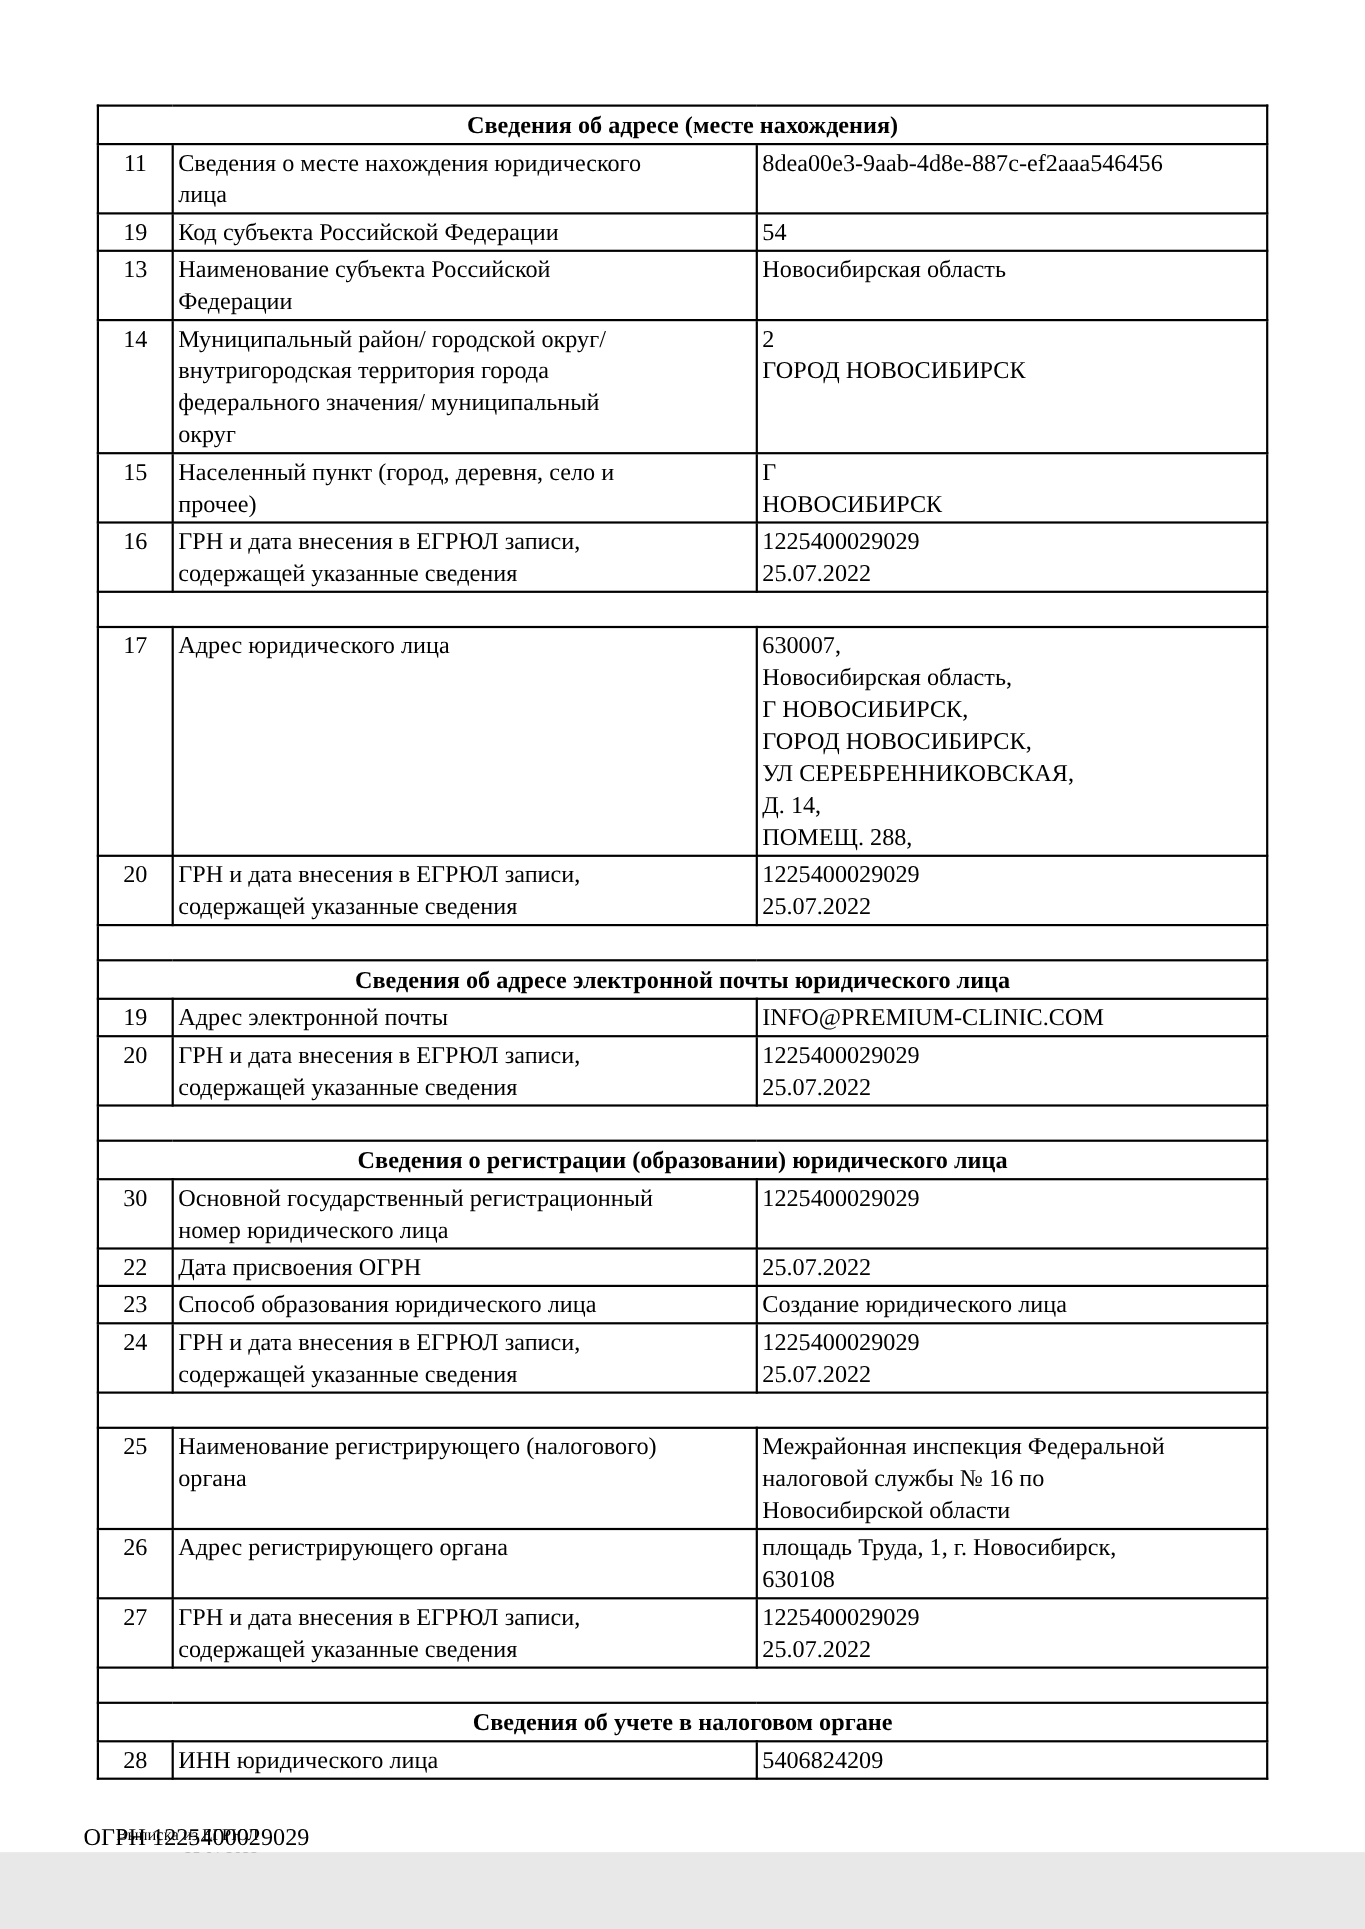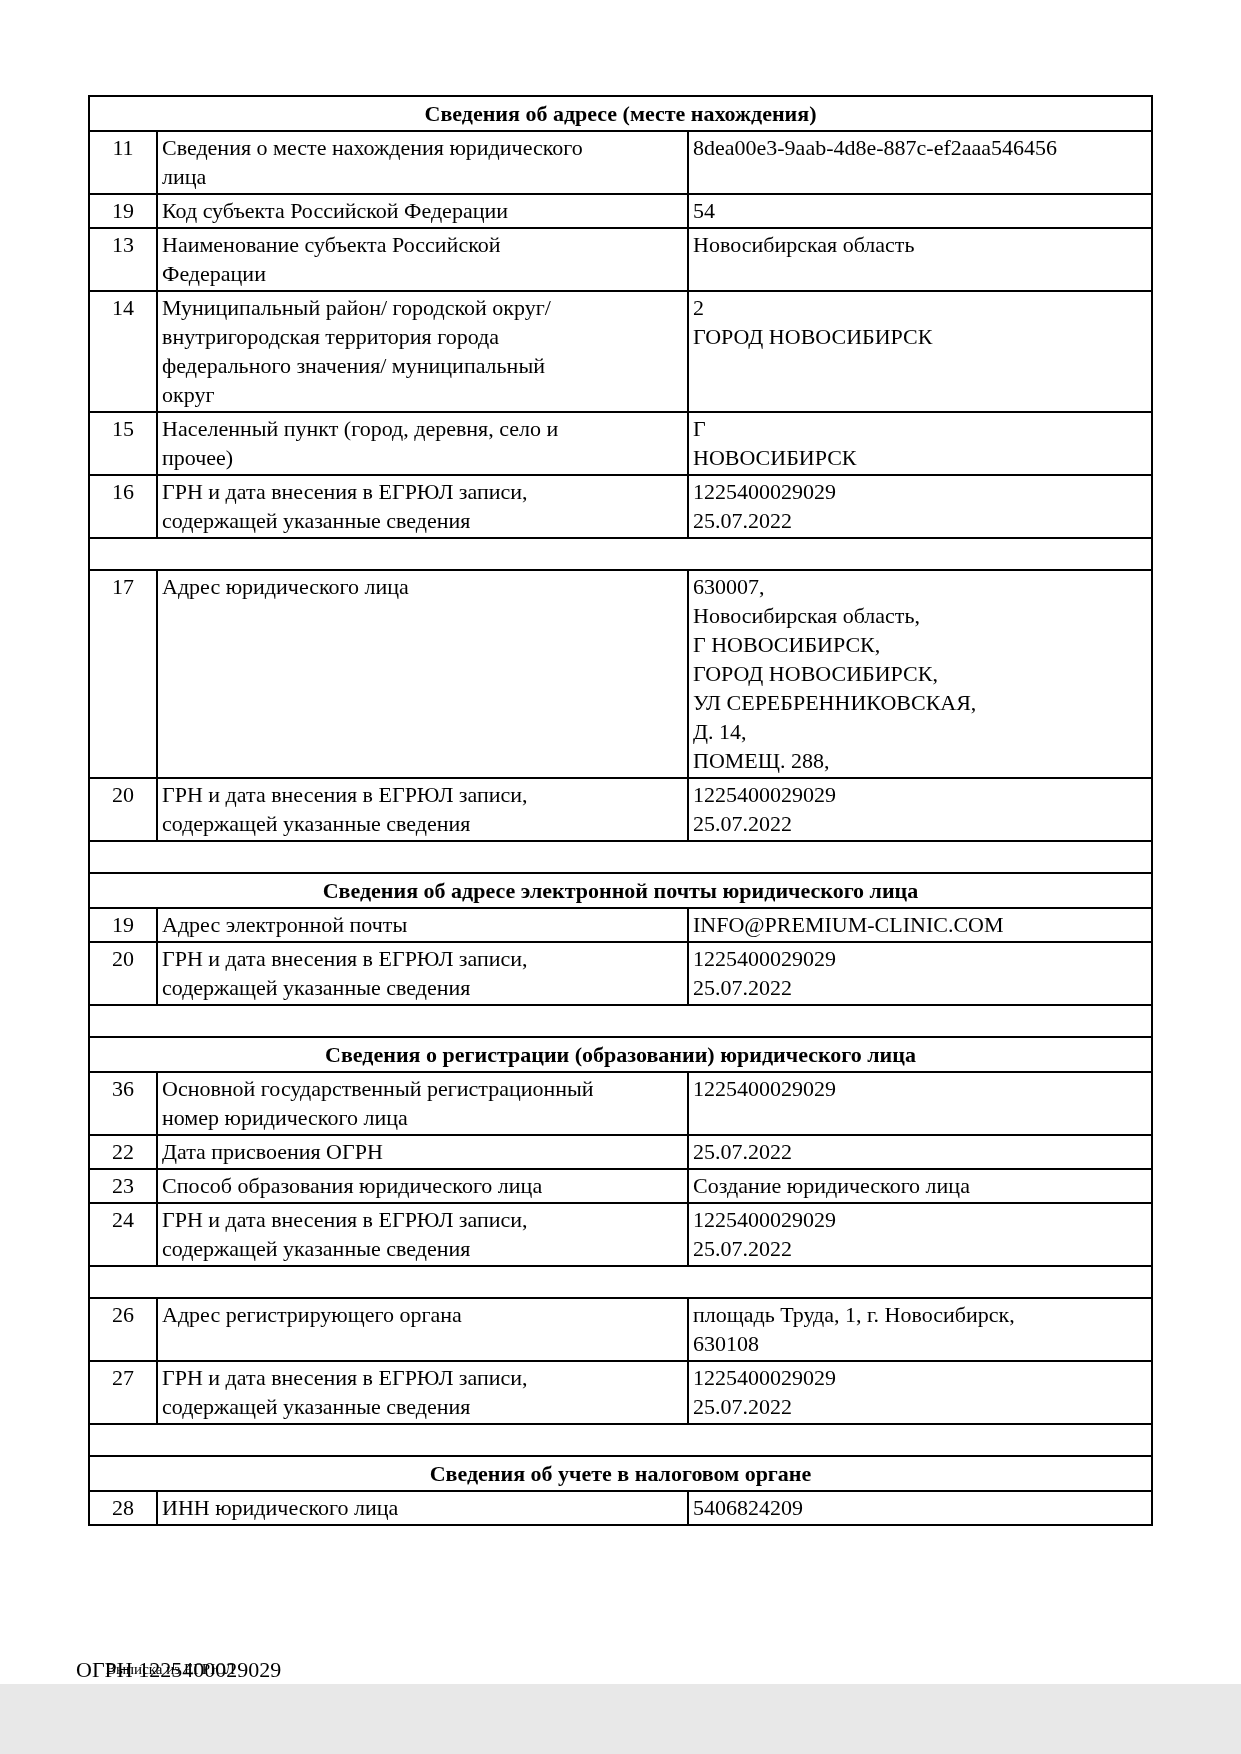--- a/index.html
+++ b/index.html
@@ -177,21 +177,21 @@
           <td class="value">1225400029029
 25.07.2022</td>
         </tr>
         <tr class="spacer">
           <td colspan="3"></td>
         </tr>
         <tr class="sec">
           <td colspan="3">Сведения о регистрации (образовании) юридического лица</td>
         </tr>
         <tr>
-          <td class="num">36</td>
+          <td class="num">30</td>
           <td class="label">Основной государственный регистрационный
 номер юридического лица</td>
           <td class="value">1225400029029</td>
         </tr>
         <tr>
           <td class="num">22</td>
           <td class="label">Дата присвоения ОГРН</td>
           <td class="value">25.07.2022</td>
         </tr>
         <tr>
@@ -201,20 +201,28 @@
         </tr>
         <tr>
           <td class="num">24</td>
           <td class="label">ГРН и дата внесения в ЕГРЮЛ записи,
 содержащей указанные сведения</td>
           <td class="value">1225400029029
 25.07.2022</td>
         </tr>
         <tr class="spacer">
           <td colspan="3"></td>
+        </tr>
+        <tr>
+          <td class="num">25</td>
+          <td class="label">Наименование регистрирующего (налогового)
+органа</td>
+          <td class="value">Межрайонная инспекция Федеральной
+налоговой службы № 16 по
+Новосибирской области</td>
         </tr>
         <tr>
           <td class="num">26</td>
           <td class="label">Адрес регистрирующего органа</td>
           <td class="value">площадь Труда, 1, г. Новосибирск,
 630108</td>
         </tr>
         <tr>
           <td class="num">27</td>
           <td class="label">ГРН и дата внесения в ЕГРЮЛ записи,

